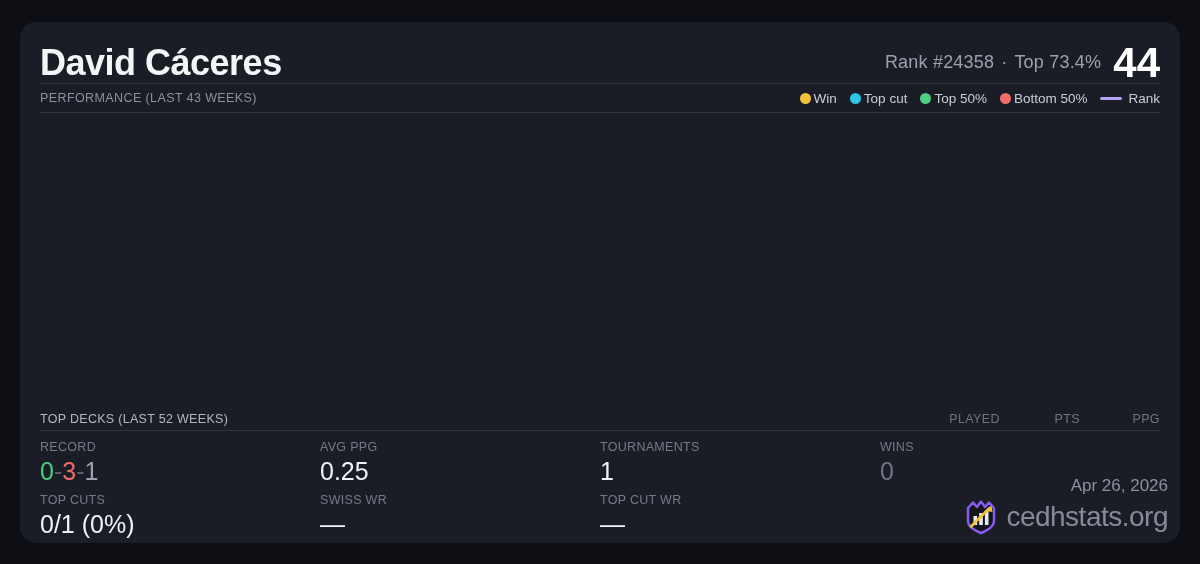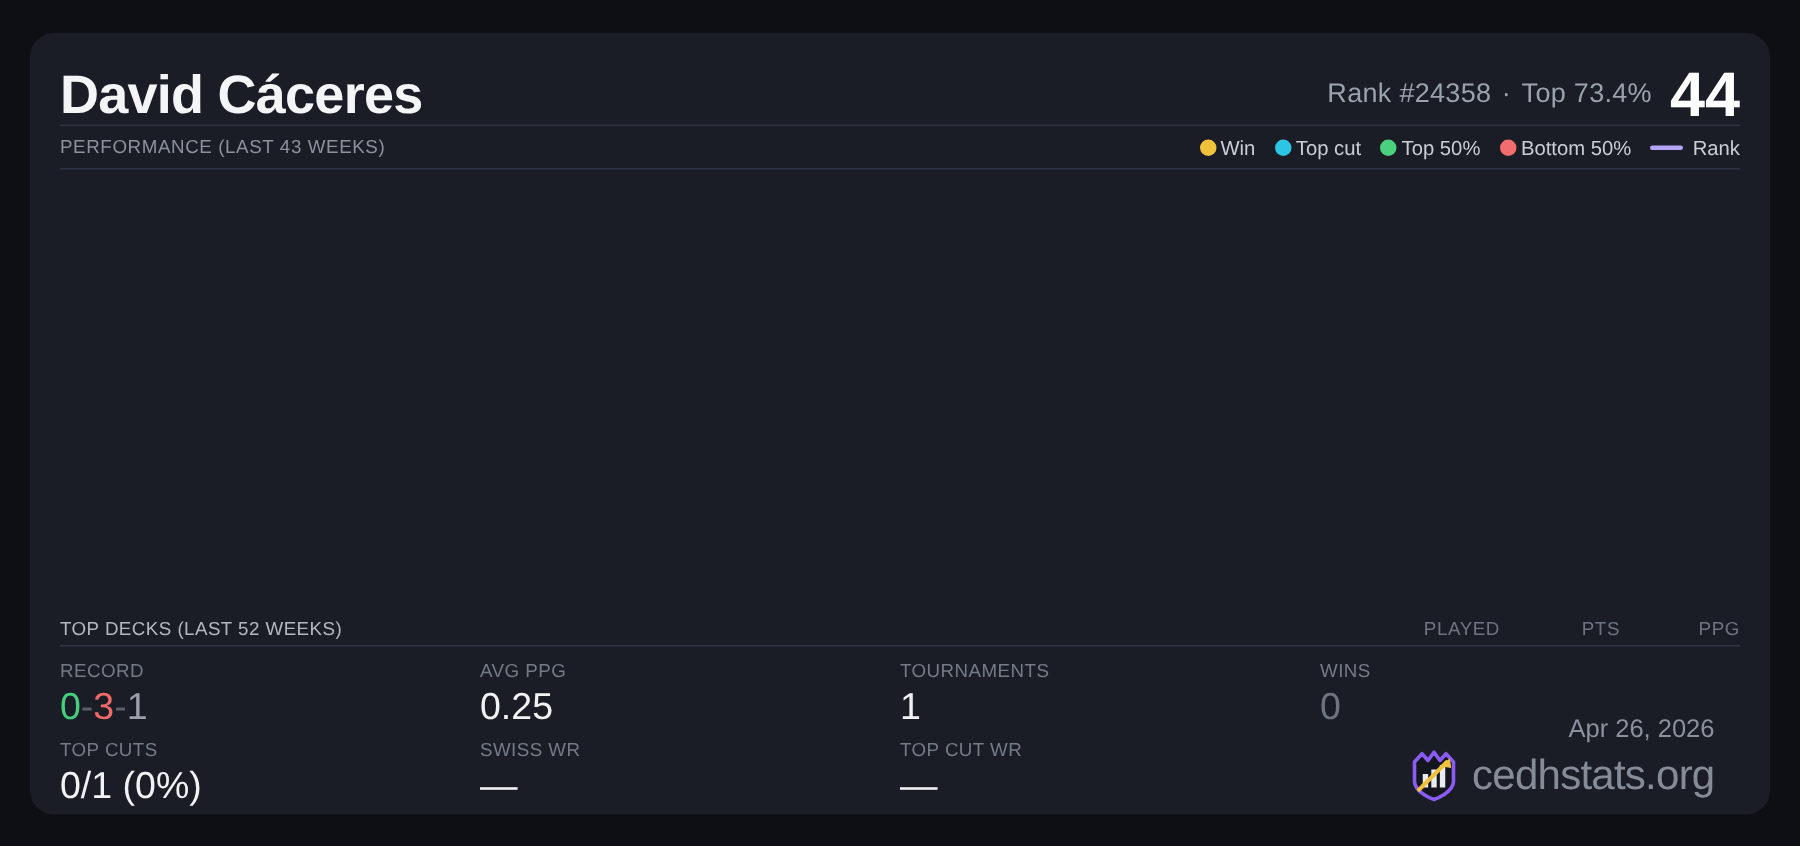--- a/index.html
+++ b/index.html
@@ -68,21 +68,21 @@
   .stat { padding-top: 9px; }
   .stat-label { font-size: 12.5px; color: #747b87; letter-spacing: 0.3px; }
   .stat-value { font-size: 25px; font-weight: 400; color: #f1f2f4; margin-top: 4px; line-height: 1.05; }
   .stat-value.dim { color: #6e7480; }
   .rec-w { color: #45cf7d; }
   .rec-sep { color: #59606c; }
   .rec-l { color: #f06a6a; }
   .rec-d { color: #9aa1ad; }
 
   
-  .footer { position: absolute; right: 37px; bottom: 8px; text-align: right; }
+  .footer { position: absolute; right: 12px; bottom: 8px; text-align: right; }
   .date { font-size: 17px; color: #8b919d; margin-bottom: 3px; }
   .brand-row { display: flex; align-items: center; justify-content: flex-end; gap: 8px; }
   .brand-text { font-size: 28px; font-weight: 400; color: #858b97; letter-spacing: -0.5px; line-height: 1; }
 </style>
 </head>
 <body>
 
 <div class="card">
 
   <div class="header">

